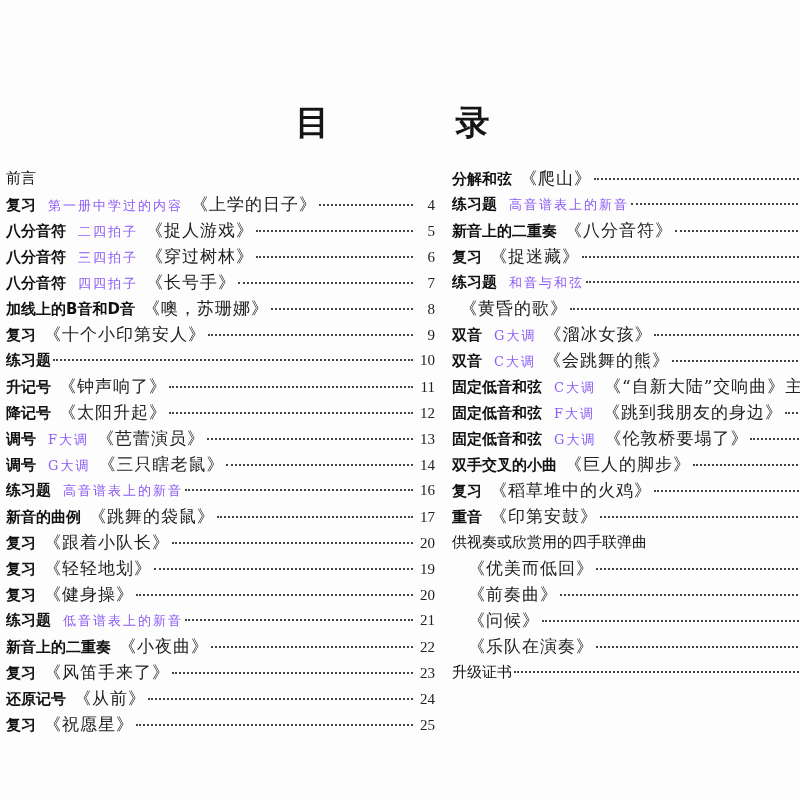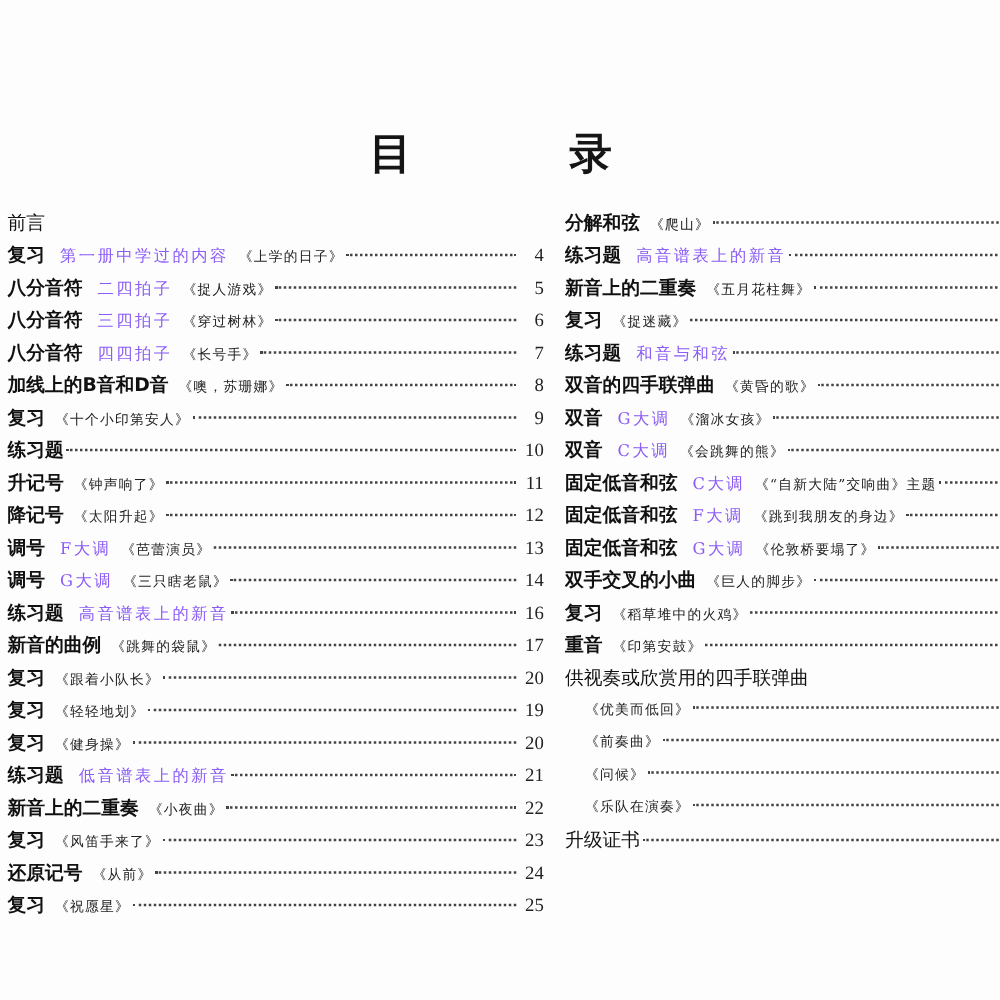--- a/index.html
+++ b/index.html
@@ -36,21 +36,21 @@
       font-weight: bold; font-size: 15px; color: #111;
       flex: 0 0 auto;
     }
     .sub {
       font-family: "DejaVu Serif", serif;
       font-size: 13px; color: #8b5cf6;
       margin-left: 12px; flex: 0 0 auto; letter-spacing: 2px;
     }
     .song {
       font-family: "DejaVu Serif", serif;
-      font-size: 11px; color: #222;
+      font-size: 17px; color: #222;
       margin-left: 8px; flex: 0 0 auto; letter-spacing: 1px;
     }
     .indent { margin-left: 16px; }
     .dots {
       flex: 1 1 auto; overflow: hidden;
       margin: 0 2px;
       border-bottom: 2px dotted #444;
       height: 0; position: relative; top: -4px;
       min-width: 10px;
     }
@@ -208,35 +208,34 @@
       <span class="song">《爬山》</span>
       <span class="dots"></span>
     </div>
     <div class="row">
       <span class="kw">练习题</span>
       <span class="sub">高音谱表上的新音</span>
       <span class="dots"></span>
     </div>
     <div class="row">
       <span class="kw">新音上的二重奏</span>
-      <span class="song">《五月花柱舞》</span>
+      <span class="song">《八分音符》</span>
       <span class="dots"></span>
     </div>
     <div class="row">
       <span class="kw">复习</span>
       <span class="song">《捉迷藏》</span>
       <span class="dots"></span>
     </div>
     <div class="row">
       <span class="kw">练习题</span>
       <span class="sub">和音与和弦</span>
       <span class="dots"></span>
     </div>
     <div class="row">
-      <span class="kw">双音的四手联弹曲</span>
       <span class="song">《黄昏的歌》</span>
       <span class="dots"></span>
     </div>
     <div class="row">
       <span class="kw">双音</span>
       <span class="sub">G大调</span>
       <span class="song">《溜冰女孩》</span>
       <span class="dots"></span>
     </div>
     <div class="row">

